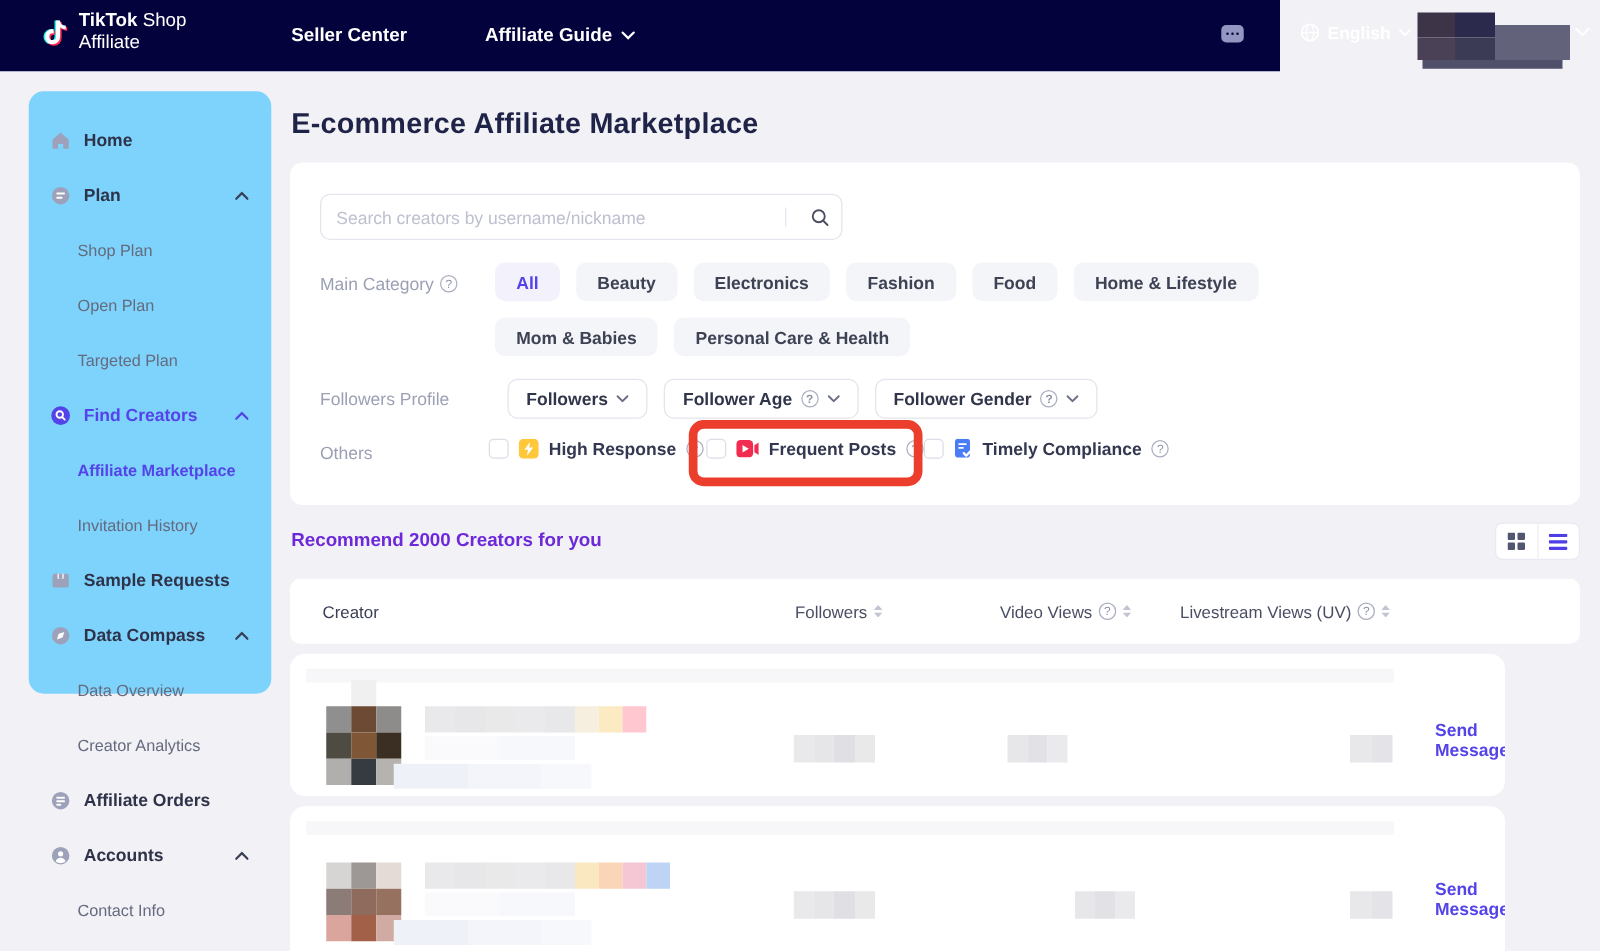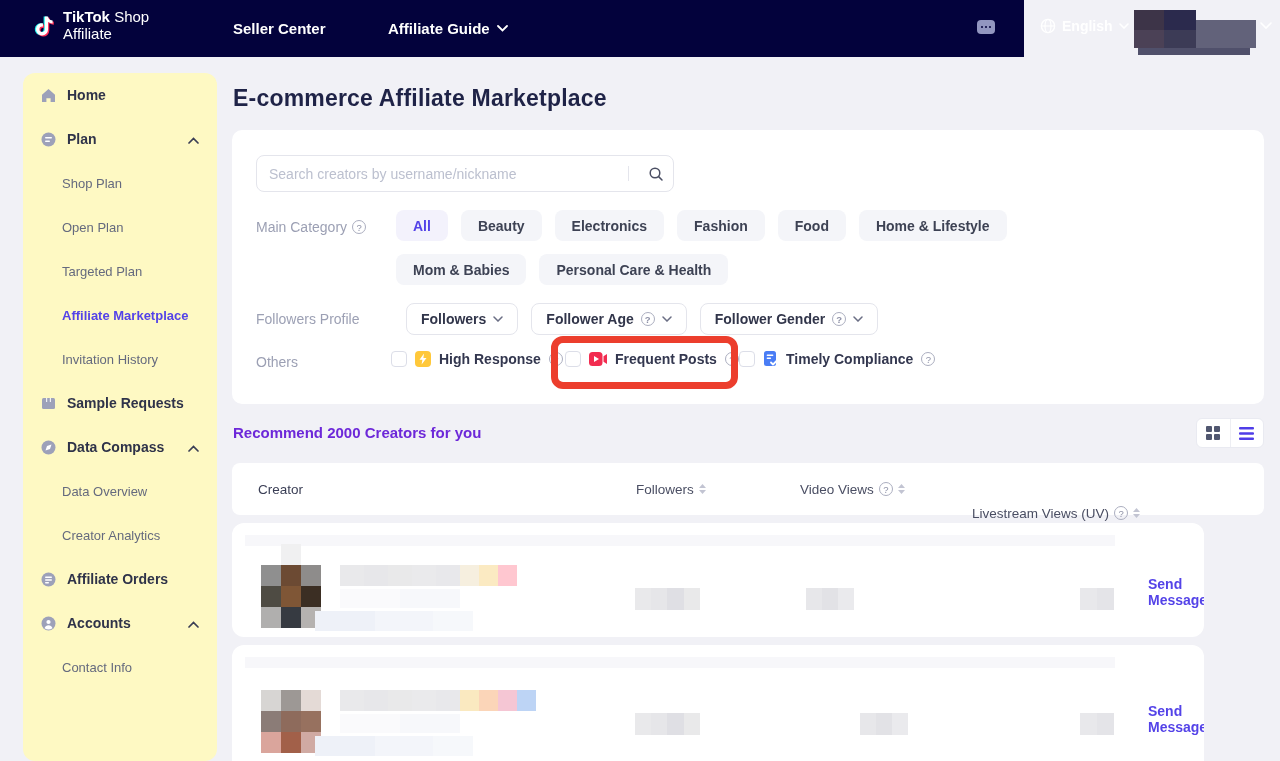--- a/index.html
+++ b/index.html
@@ -18,21 +18,21 @@
   .nav-link.ag { left:388px; }
   .msg-icon { position:absolute; left:977px; top:20px; width:18px; height:14px; background:#9296C0; border-radius:4px; display:flex; align-items:center; justify-content:center; gap:2px; }
   .msg-icon i { width:2px; height:2px; background:#03023C; border-radius:50%; display:block; }
   .lang { position:absolute; left:1040px; top:18px; display:flex; align-items:center; gap:6px; color:#fff; font-size:14px; font-weight:600; cursor:pointer; }
   .acct { position:absolute; left:1134px; top:8px; width:124px; height:42px; }
   .acct .blk { position:absolute; }
   .acct-chevron { position:absolute; left:1260px; top:22px; }
   .chev svg { display:block; }
 
   
-  .sidebar { position:absolute; left:23px; top:73px; width:194px; height:688px; background:#fef9c3; border-radius:12px; }
+  .sidebar { position:absolute; left:23px; top:73px; width:194px; height:482px; background:#7dd3fc; border-radius:12px; padding-top:17px; }
   .side-item { height:44px; display:flex; align-items:center; padding:0 18px 0 17px; cursor:pointer; position:relative; }
   .side-item .lbl { font-size:14px; font-weight:700; color:#2F3349; margin-left:10px; }
   .side-item.sub { padding-left:39px; }
   .side-item.sub .lbl { margin-left:0; font-size:13px; font-weight:400; color:#656A7E; }
   .side-item .lbl.purple { color:#5443E8; }
   .side-item.sub .lbl.purple { font-weight:700; }
   .side-item .chevup { margin-left:auto; }
   .sicon { width:17px; height:17px; flex:0 0 17px; display:flex; align-items:center; justify-content:center; }
 
   
@@ -62,21 +62,21 @@
   .red-annotation { position:absolute; left:551px; top:336px; width:187px; height:53px; border:7px solid #EC3E2D; border-radius:12px; z-index:40; pointer-events:none; }
 
   .results-bar-title { position:absolute; left:233px; top:424px; font-size:15px; font-weight:700; color:#6d28d9; }
   .view-toggle { position:absolute; left:1196px; top:418px; width:68px; height:30px; background:#fff; border:1px solid #E9EAF1; border-radius:6px; display:flex; }
   .view-btn { flex:1; display:flex; align-items:center; justify-content:center; cursor:pointer; }
   .view-btn:first-child { border-right:1px solid #EDEEF3; }
 
   .table-header { position:absolute; left:232px; top:463px; width:1032px; height:52px; background:#fff; border-radius:8px; font-size:13.5px; color:#4A4E63; }
   .th { position:absolute; top:0; height:52px; display:flex; align-items:center; gap:5px; }
   .th.c0 { left:26px; font-weight:500; color:#3A3E55; }
-  .th.c1 { left:404px; } .th.c2 { left:568px; } .th.c3 { left:740px;margin-top:24px; }
+  .th.c1 { left:404px; } .th.c2 { left:568px; } .th.c3 { left:712px; }
 
   .row-card { position:absolute; left:232px; width:972px; background:#fff; border-radius:12px; overflow:hidden; }
   .row1 { top:523px; height:114px; }
   .row2 { top:645px; height:130px; }
   .strip { position:absolute; left:13px; top:12px; width:870px; height:11px; background:#F7F7FA; }
   .mosaic { position:absolute; display:flex; flex-wrap:wrap; }
   .mosaic i { display:block; }
   .send-msg { position:absolute; font-size:14px; font-weight:700; color:#5443E8; cursor:pointer; }
   .row1 .send-msg { left:916px; top:53px; }
   .row2 .send-msg { left:916px; top:58px; }
@@ -176,20 +176,35 @@
     <div class="side-item sub">
         <span class="lbl">Shop Plan</span>
       </div>
     <div class="side-item sub">
         <span class="lbl">Open Plan</span>
       </div>
     <div class="side-item sub">
         <span class="lbl">Targeted Plan</span>
       </div>
 
+    <div class="side-item">
+      <span class="sicon">
+        <svg width="17" height="17" viewBox="0 0 17 17">
+            <circle cx="8.5" cy="8.5" r="7.5" fill="#5443E8"></circle>
+            <circle cx="7.8" cy="7.6" r="2.6" fill="none" stroke="#fff" stroke-width="1.5"></circle>
+            <line x1="9.8" y1="9.7" x2="11.8" y2="11.7" stroke="#fff" stroke-width="1.5" stroke-linecap="round"></line>
+          </svg>
+      </span>
+      <span class="lbl purple">Find Creators</span>
+      <span class="chevup">
+        <svg width="11" height="7" viewBox="0 0 11 7">
+            <polyline points="1,6 5.5,1.5 10,6" fill="none" stroke="#5443E8" stroke-width="1.7" stroke-linecap="round"></polyline>
+          </svg>
+      </span>
+    </div>
 
     <div class="side-item sub">
         <span class="lbl purple">Affiliate Marketplace</span>
       </div>
     <div class="side-item sub">
         <span class="lbl">Invitation History</span>
       </div>
 
     <div class="side-item">
       <span class="sicon">

